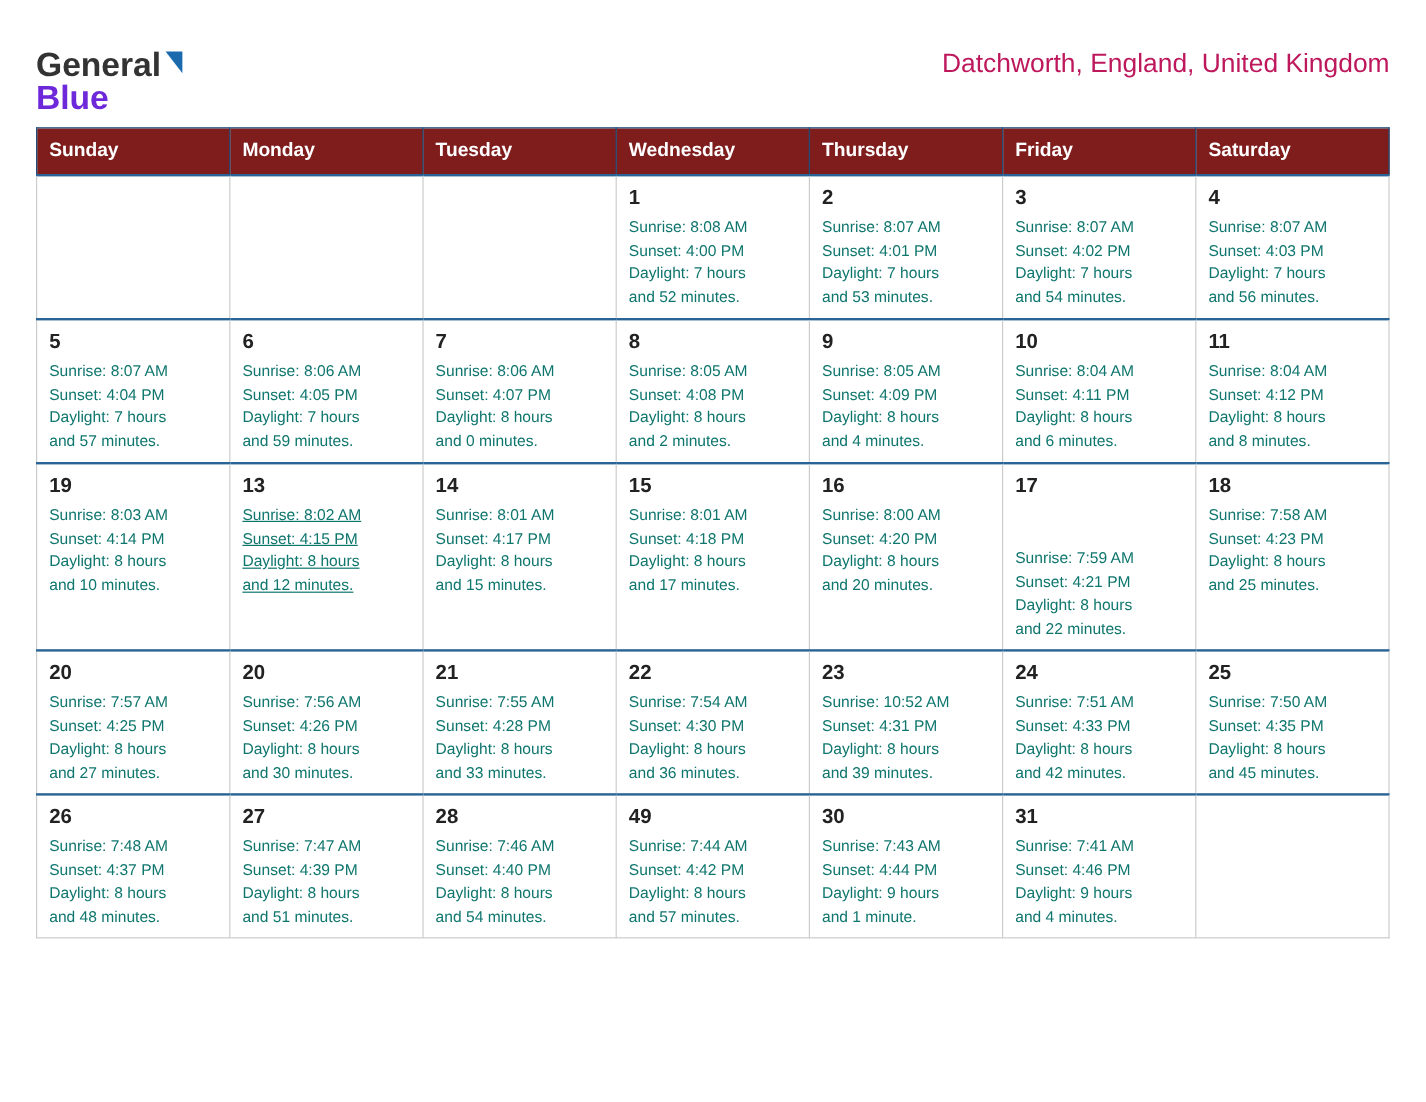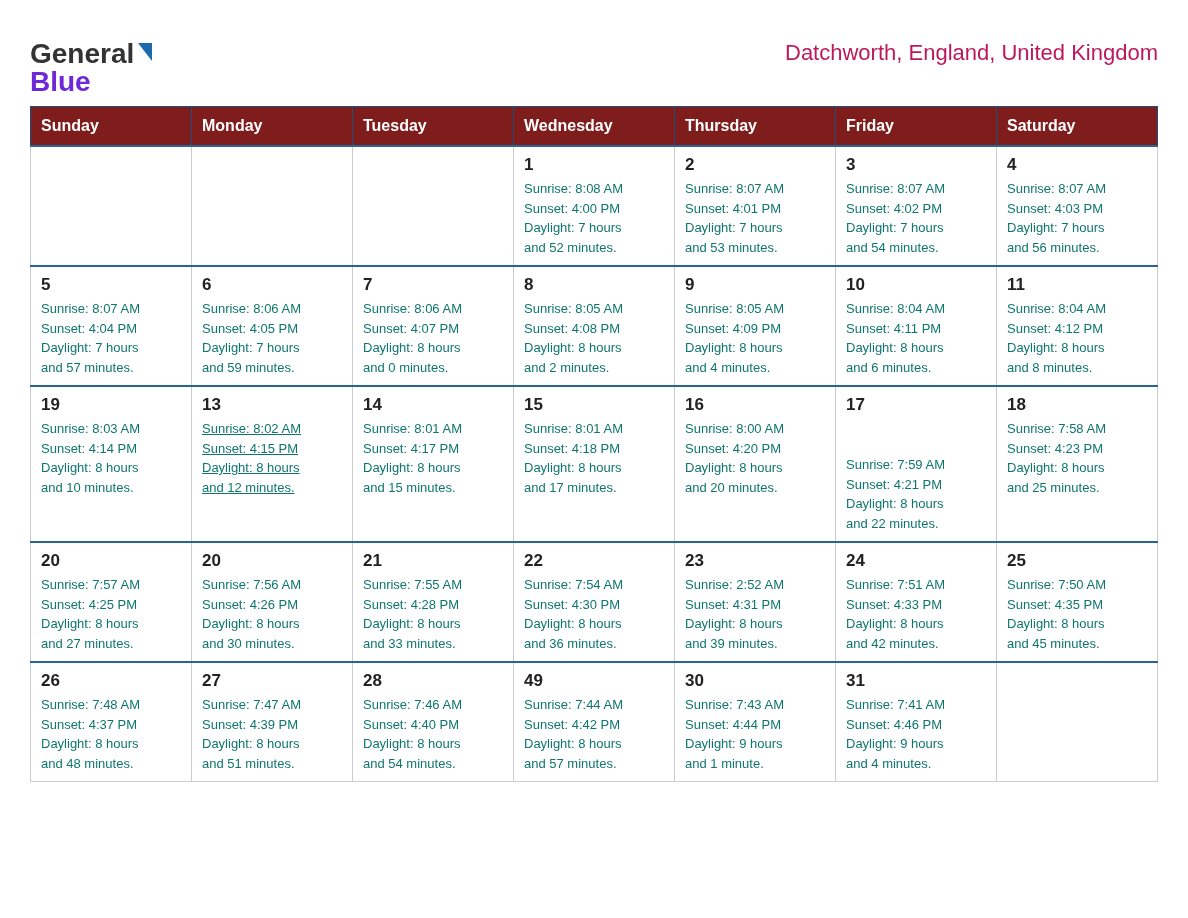--- a/index.html
+++ b/index.html
@@ -294,21 +294,21 @@
         </td>
         <td>
           <span class="day-number">22</span>
           <div class="day-info" style="white-space: pre-line;">Sunrise: 7:54 AM
 Sunset: 4:30 PM
 Daylight: 8 hours
 and 36 minutes.</div>
         </td>
         <td>
           <span class="day-number">23</span>
-          <div class="day-info" style="white-space: pre-line;">Sunrise: 2:52 AM
+          <div class="day-info" style="white-space: pre-line;">Sunrise: 10:52 AM
 Sunset: 4:31 PM
 Daylight: 8 hours
 and 39 minutes.</div>
         </td>
         <td>
           <span class="day-number">24</span>
           <div class="day-info" style="white-space: pre-line;">Sunrise: 7:51 AM
 Sunset: 4:33 PM
 Daylight: 8 hours
 and 42 minutes.</div>

